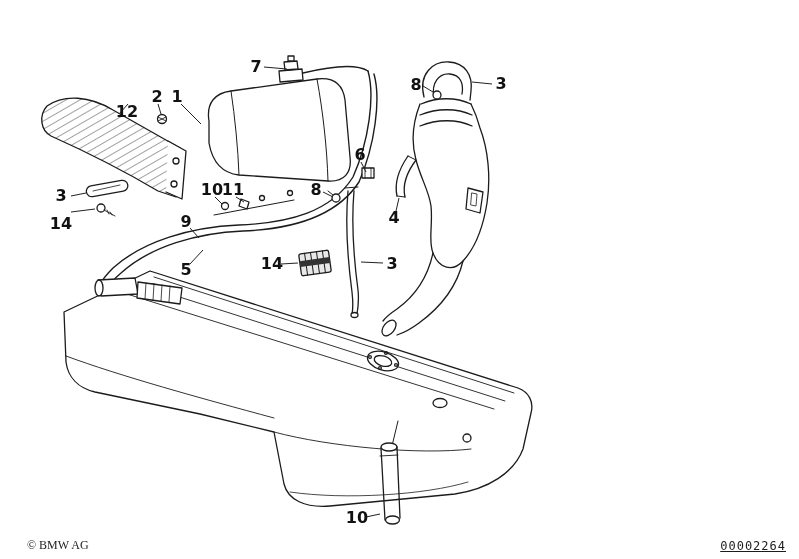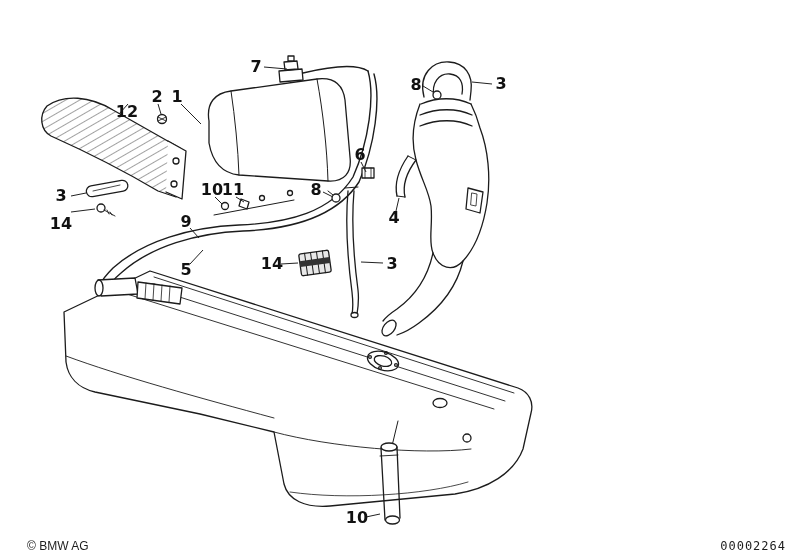--- a/index.html
+++ b/index.html
@@ -27,26 +27,27 @@
     white-space: nowrap;
   }
   .footer {
     position: absolute;
     bottom: 6px;
     font-size: 12px;
     color: #1d1d1d;
   }
   .footer-left {
     left: 27px;
-    font-family: Liberation Sans, sans-serif;
+    font-family: Liberation Serif, serif;
   }
   .footer-right {
     right: 13px;
     font-family: "DejaVu Sans Mono", monospace;
     letter-spacing: 1px;
+    text-decoration: underline;
   }
 </style>
 </head>
 <body>
 
 <div class="stage">
 
   <svg class="drawing" viewBox="0 0 799 559" xmlns="http://www.w3.org/2000/svg">
     <defs>
       <pattern id="hatch" width="7" height="7" patternUnits="userSpaceOnUse" patternTransform="rotate(60)">

